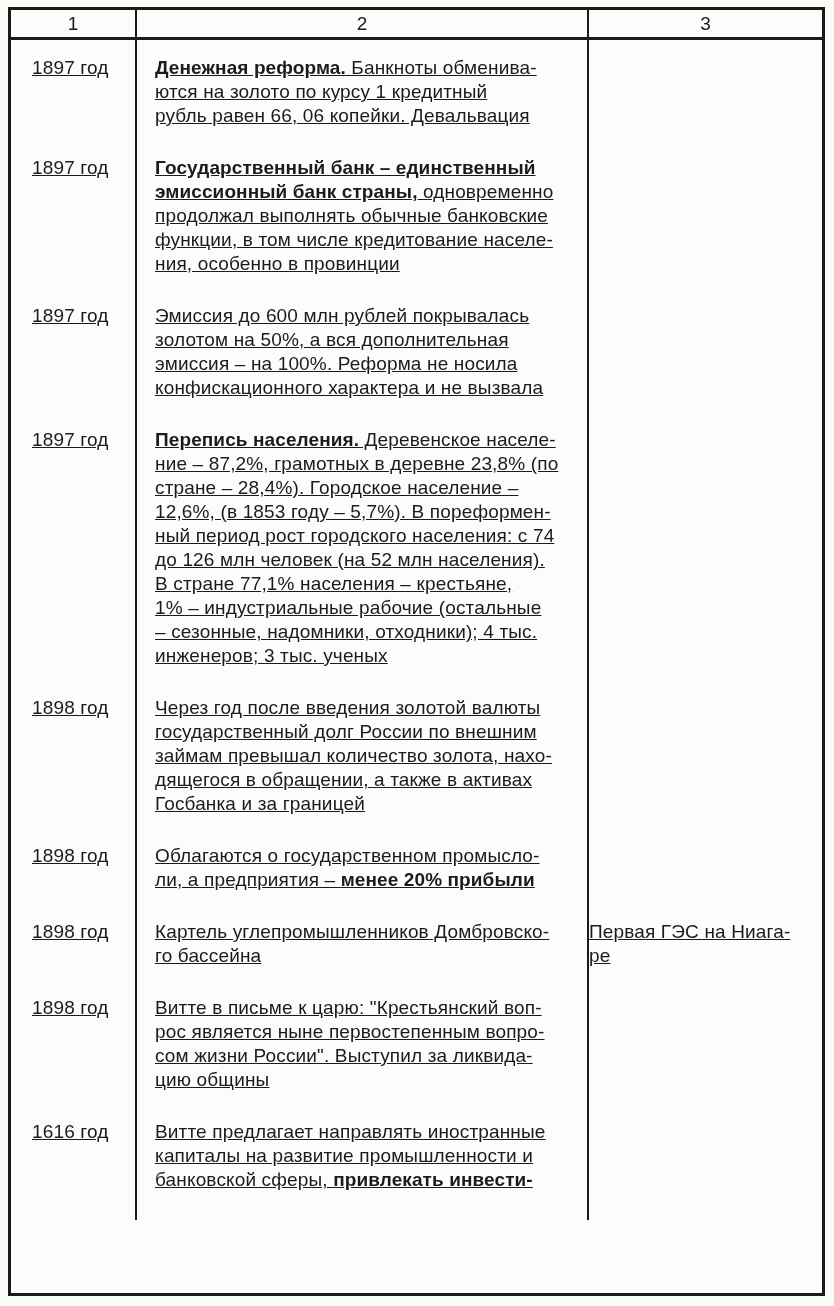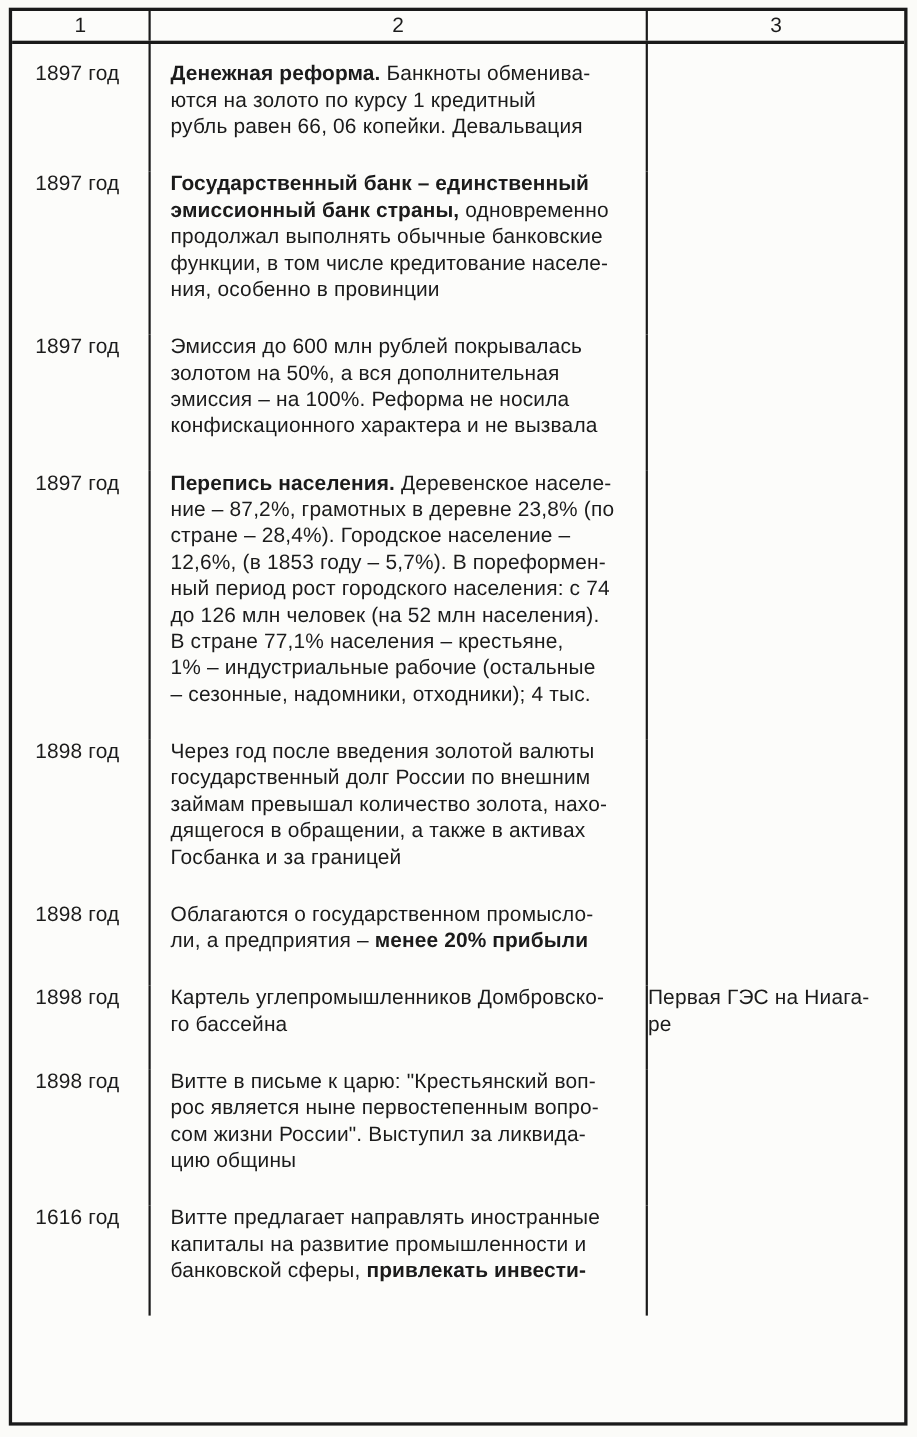--- a/index.html
+++ b/index.html
@@ -36,20 +36,21 @@
     font-size: 19px;
   }
   .hcell.v1, .hcell.v2 { border-right: 2px solid #1a1a1a; }
   .tbody { display: block; }
   .trow {
     display: grid;
     grid-template-columns: 126px 452px 1fr;
   }
   .cell {
     padding-bottom: 28px;
+    text-decoration: underline;
   }
   .trow:first-child .cell { padding-top: 16px; }
   .year-cell {
     border-right: 2px solid #1a1a1a;
     padding-left: 21px;
     padding-right: 6px;
     font-size: 19px;
     line-height: 24px;
     letter-spacing: 0.2px;
   }
@@ -122,20 +123,21 @@
         <div class="cell text-cell">
           <div class="line"><span class="b">Перепись населения.</span><span> Деревенское населе-</span></div>
           <div class="line"><span>ние – 87,2%, грамотных в деревне 23,8% (по</span></div>
           <div class="line"><span>стране – 28,4%). Городское население –</span></div>
           <div class="line"><span>12,6%, (в 1853 году – 5,7%). В пореформен-</span></div>
           <div class="line"><span>ный период рост городского населения: с 74</span></div>
           <div class="line"><span>до 126 млн человек (на 52 млн населения).</span></div>
           <div class="line"><span>В стране 77,1% населения – крестьяне,</span></div>
           <div class="line"><span>1% – индустриальные рабочие (остальные</span></div>
           <div class="line"><span>– сезонные, надомники, отходники); 4 тыс.</span></div>
+          <div class="line"><span>инженеров; 3 тыс. ученых</span></div>
         </div>
         <div class="cell note-cell"></div>
       </div>
       <div class="trow">
         <div class="cell year-cell">
           <div class="line">1898 год</div>
         </div>
         <div class="cell text-cell">
           <div class="line"><span>Через год после введения золотой валюты</span></div>
           <div class="line"><span>государственный долг России по внешним</span></div>

